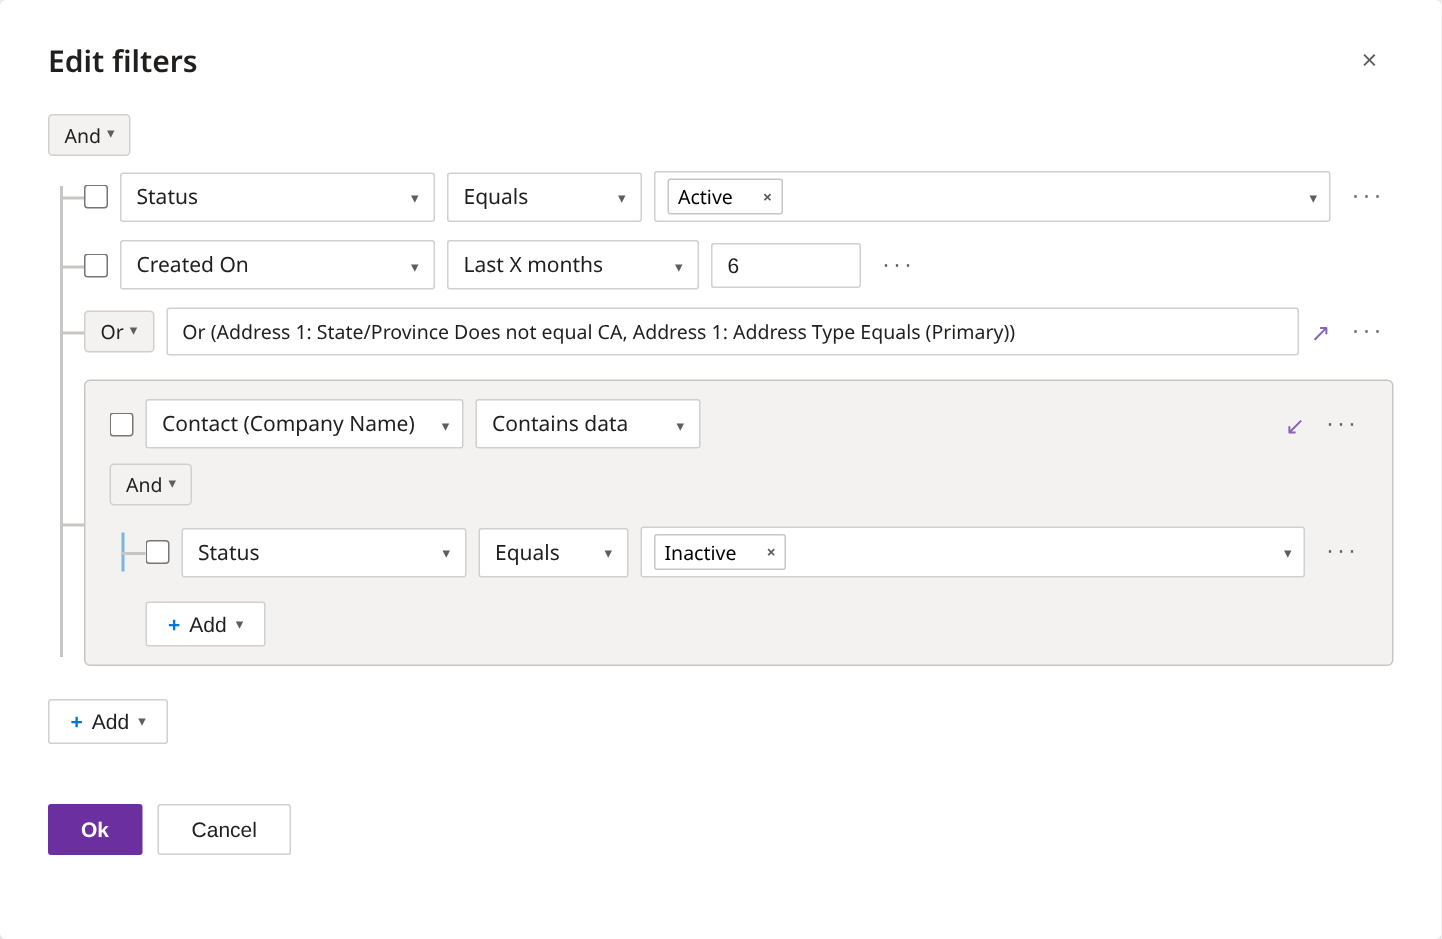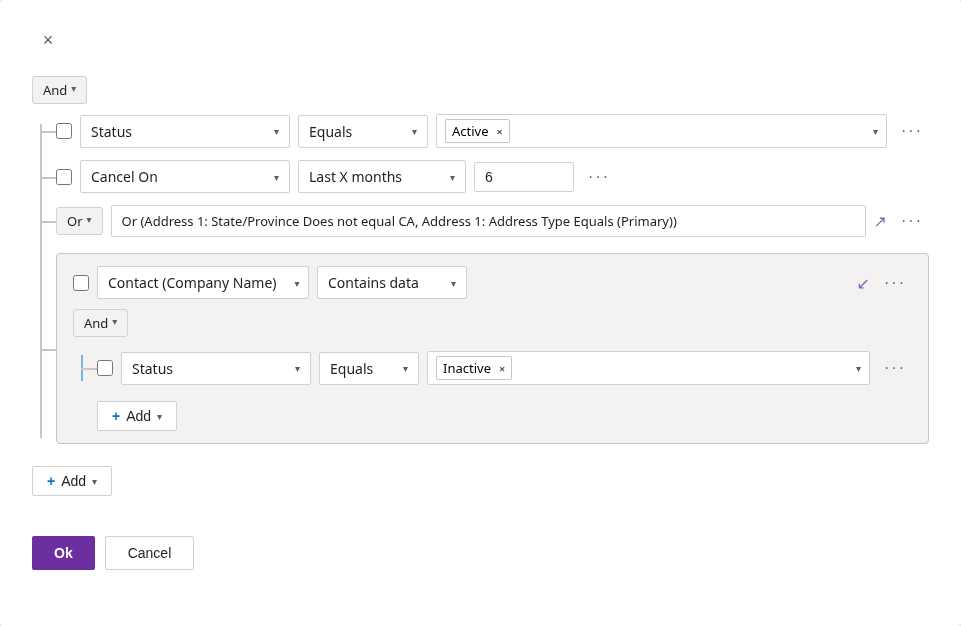--- a/index.html
+++ b/index.html
@@ -117,21 +117,21 @@
       flex: 1;
     }
     .tag {
       display: inline-flex;
       align-items: center;
       background: #fff;
       border: 1px solid #c8c6c4;
       border-radius: 2px;
       padding: 2px 6px;
       font-size: 13px;
-      gap: 8px;
+      gap: 20px;
     }
     .tag .tag-x {
       cursor: pointer;
       font-size: 11px;
       color: #605e5c;
       font-weight: bold;
     }
     .tag-input .chev { margin-left: auto; font-size: 10px; color: #605e5c; cursor: pointer; }
 
     
@@ -266,20 +266,21 @@
       height: 2px;
       background: #c8c6c4;
     }
   </style>
 </head>
 <body>
 
 <div class="dialog">
 
   <div class="dialog-header">
+    <span class="dialog-title">Edit filters</span>
     <button class="close-btn">×</button>
   </div>
 
   <div style="margin-bottom: 4px;">
     <div class="logic-badge">
       <span>And</span>
       <span class="chevron">▾</span>
     </div>
   </div>
 
@@ -301,21 +302,21 @@
           <span class="tag-x">×</span>
         </div>
         <span class="chev">▾</span>
       </div>
       <button class="more-btn">···</button>
     </div>
 
     <div class="row-with-line">
       <input type="checkbox" class="filter-checkbox" style="">
       <div class="dropdown dropdown-field">
-        <span>Cancel On</span>
+        <span>Created On</span>
         <span class="chev">▾</span>
       </div>
       <div class="dropdown" style="width:168px;text-align:right;">
         <span>Last X months</span>
         <span class="chev">▾</span>
       </div>
       <input class="value-input" type="text" value="6" style="">
       <button class="more-btn">···</button>
     </div>
 

